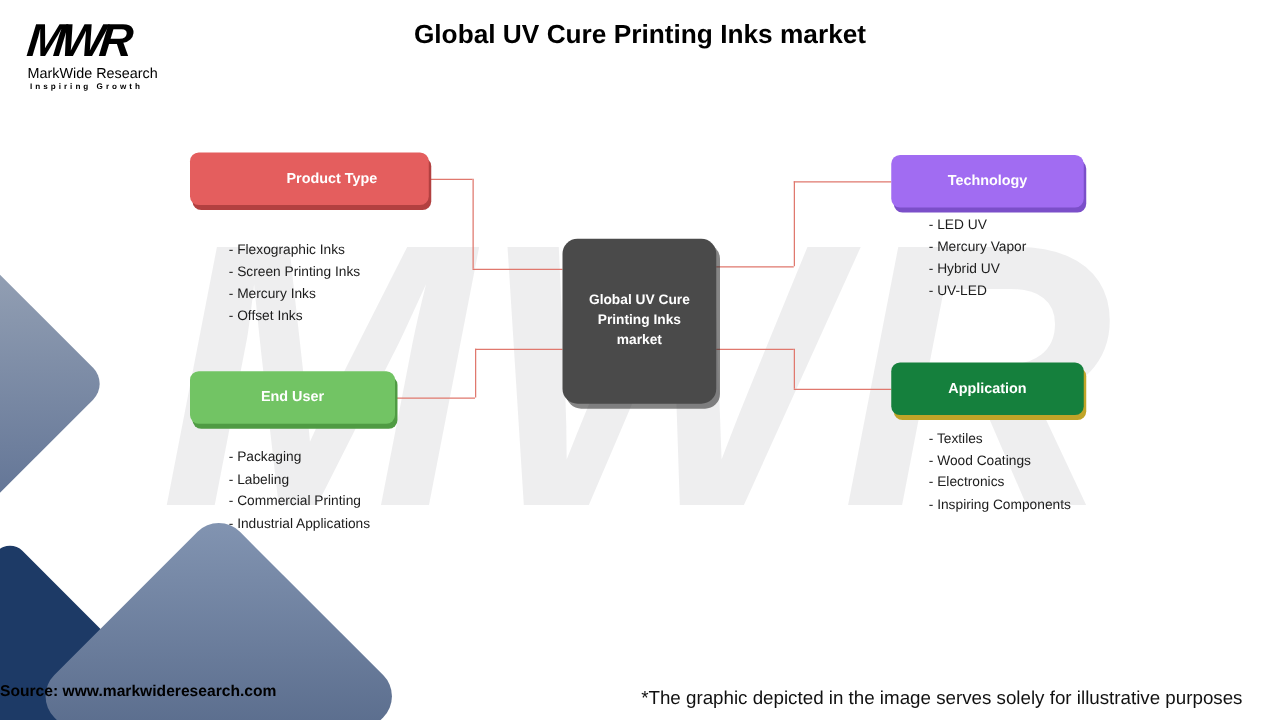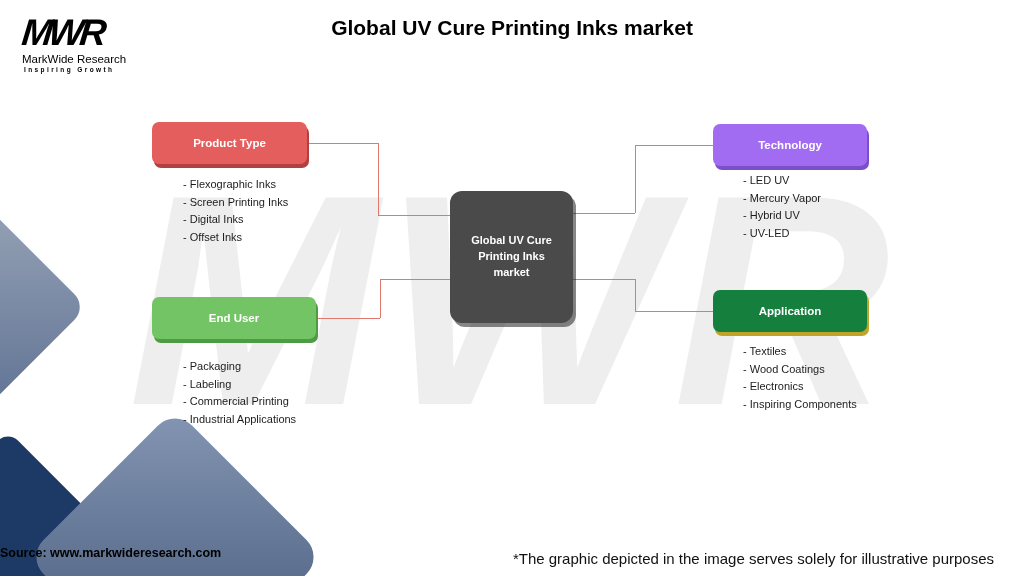--- a/index.html
+++ b/index.html
@@ -59,22 +59,22 @@
 
   
   .branch { position: absolute; z-index: 2; }
   .branch-box {
     height: 42px; border-radius: 7px; display: flex; align-items: center;
     justify-content: center; color: #fff; font-size: 11.5px; font-weight: bold;
   }
   .branch-list {
     list-style: none; padding: 0; font-size: 11px; color: #1c1c1c; line-height: 17.5px;
   }
-  .b0 { left: 152px; top: 122px; } .b0 .branch-box { width: 155px; box-shadow: 2px 4px 0 #b24040; }
-  .b0 .branch-list { margin: 12px 0 0 31px; }
+  .b0 { left: 152px; top: 122px; } .b0 .branch-box { width: 155px; box-shadow: 2px 4px 0 #b24040; padding-left: 36px; }
+  .b0 .branch-list { margin: 28px 0 0 31px; }
   .b1 { left: 713px; top: 124px; } .b1 .branch-box { width: 154px; box-shadow: 2px 4px 0 #7b4fc9; }
   .b1 .branch-list { margin: 6px 0 0 30px; }
   .b2 { left: 152px; top: 297px; } .b2 .branch-box { width: 164px; box-shadow: 2px 4px 0 #4f9b43; }
   .b2 .branch-list { margin: 19px 0 0 31px; }
   .b3 { left: 713px; top: 290px; } .b3 .branch-box { width: 154px; box-shadow: 2px 4px 0 #c0a428; }
   .b3 .branch-list { margin: 11px 0 0 30px; }
 
   
   .source {
     position: absolute; left: 0; top: 546px; width: 100%; 
@@ -122,21 +122,21 @@
     <span>Global UV Cure Printing Inks market</span>
   </div>
 
   <div class="branch b0">
     <div class="branch-box" style="background-color: rgb(228, 94, 94);">
       <span>Product Type</span>
     </div>
     <ul class="branch-list">
       <li>- Flexographic Inks</li>
       <li>- Screen Printing Inks</li>
-      <li>- Digital Inks</li>
+      <li>- Mercury Inks</li>
       <li>- Offset Inks</li>
     </ul>
   </div>
 
   <div class="branch b2">
     <div class="branch-box" style="background-color: rgb(114, 196, 100);">
       <span>End User</span>
     </div>
     <ul class="branch-list">
       <li>- Packaging</li>

